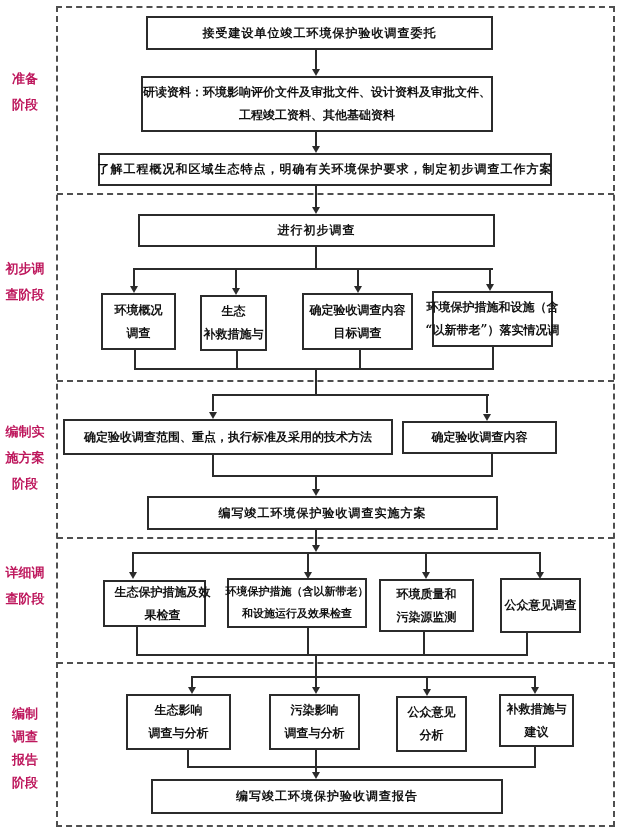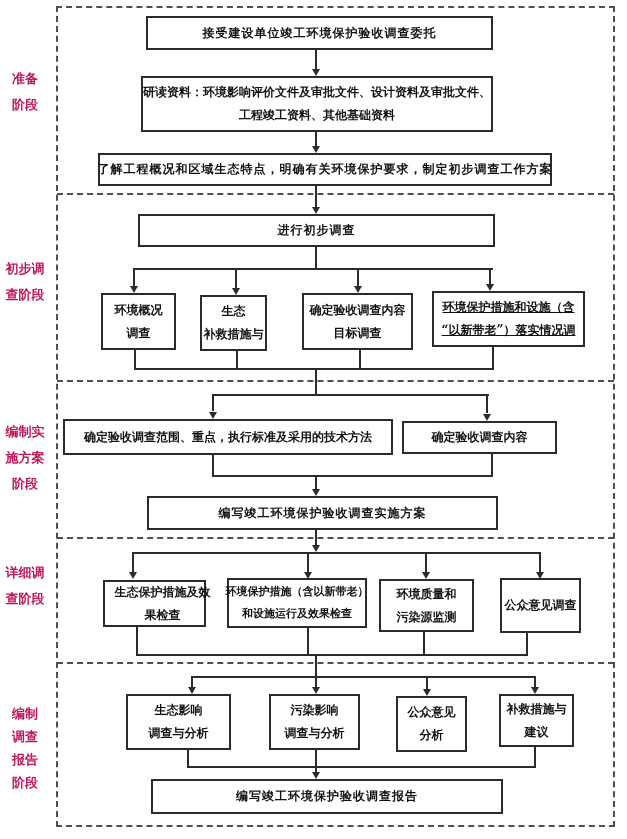--- a/index.html
+++ b/index.html
@@ -82,21 +82,21 @@
     <span class="ln">调查</span>
   </div>
   <div class="node" style="left:200px;top:295px;width:67px;height:56px;">
     <span class="ln">生态</span>
     <span class="ln">补救措施与</span>
   </div>
   <div class="node" style="left:302px;top:293px;width:111px;height:57px;">
     <span class="ln">确定验收调查内容</span>
     <span class="ln">目标调查</span>
   </div>
-  <div class="node" style="left:432px;top:291px;width:153px;height:56px;text-decoration:underline;">
+  <div class="node" style="left:432px;top:291px;width:121px;height:56px;">
     <span class="ln">环境保护措施和设施（含</span>
     <span class="ln">“以新带老”）落实情况调</span>
   </div>
 
   <div class="node" style="left:63px;top:419px;width:330px;height:36px;">
     <span class="ln">确定验收调查范围、重点，执行标准及采用的技术方法</span>
   </div>
   <div class="node" style="left:402px;top:421px;width:155px;height:33px;">
     <span class="ln">确定验收调查内容</span>
   </div>

